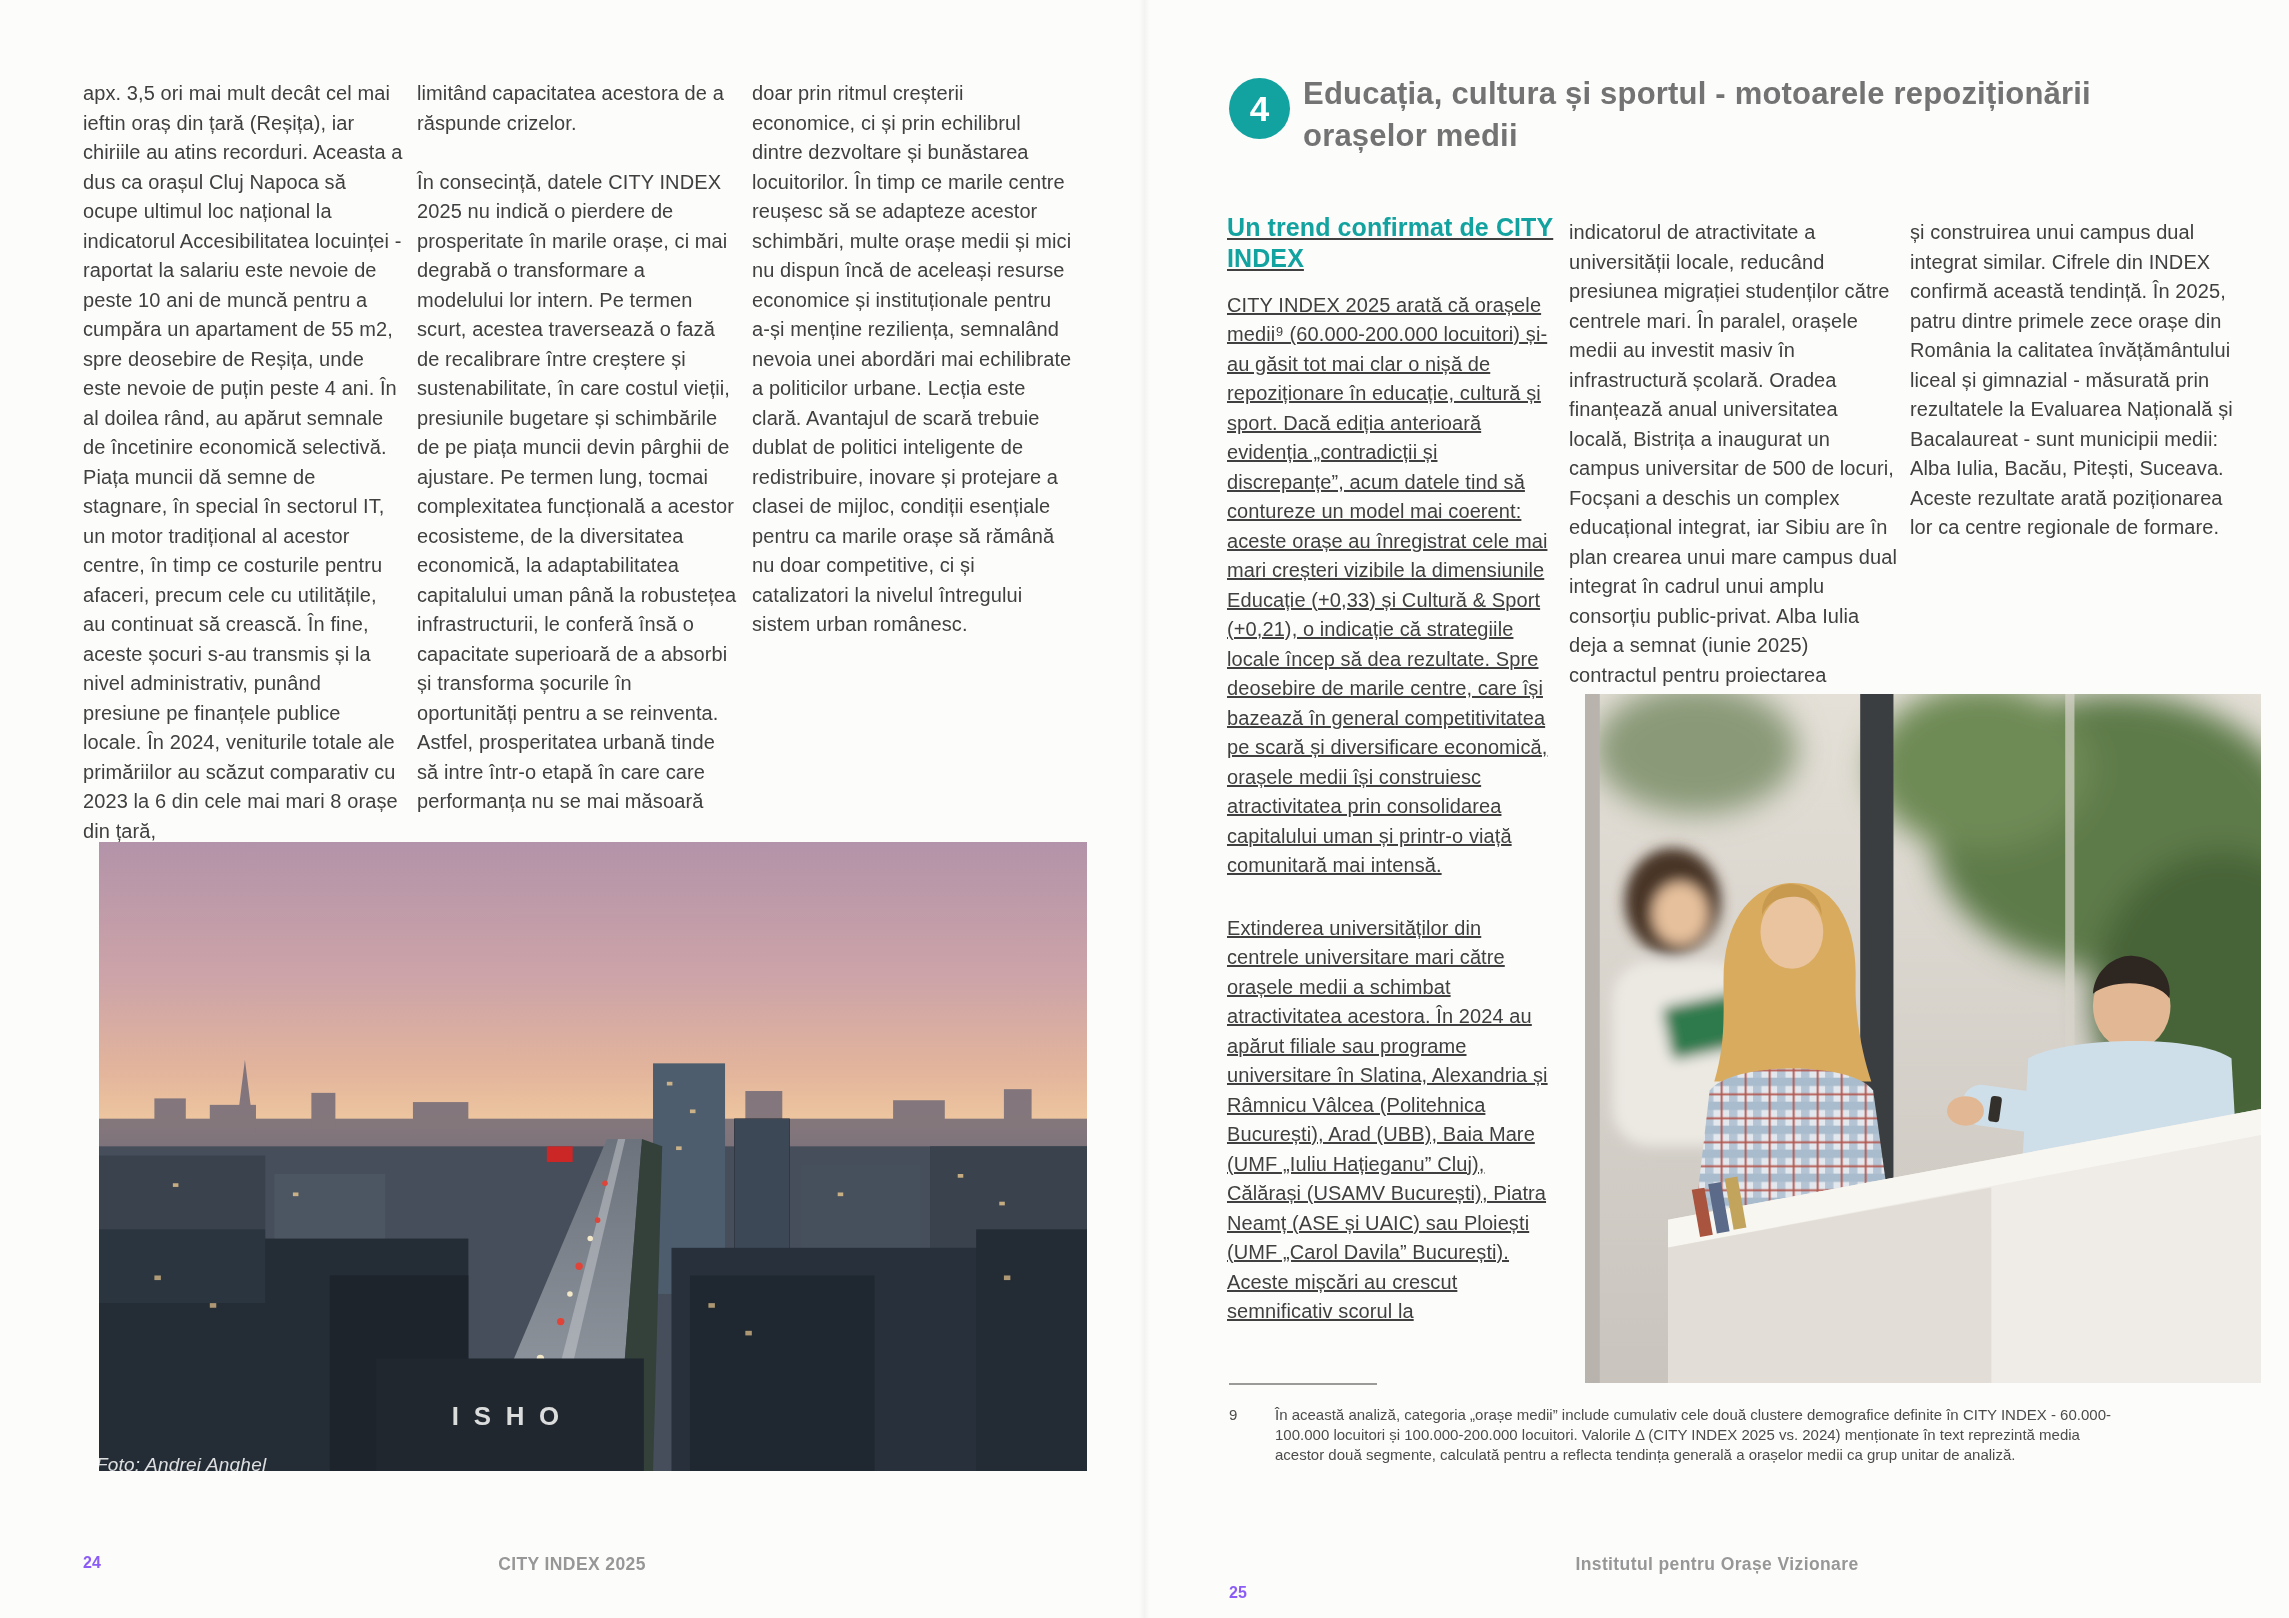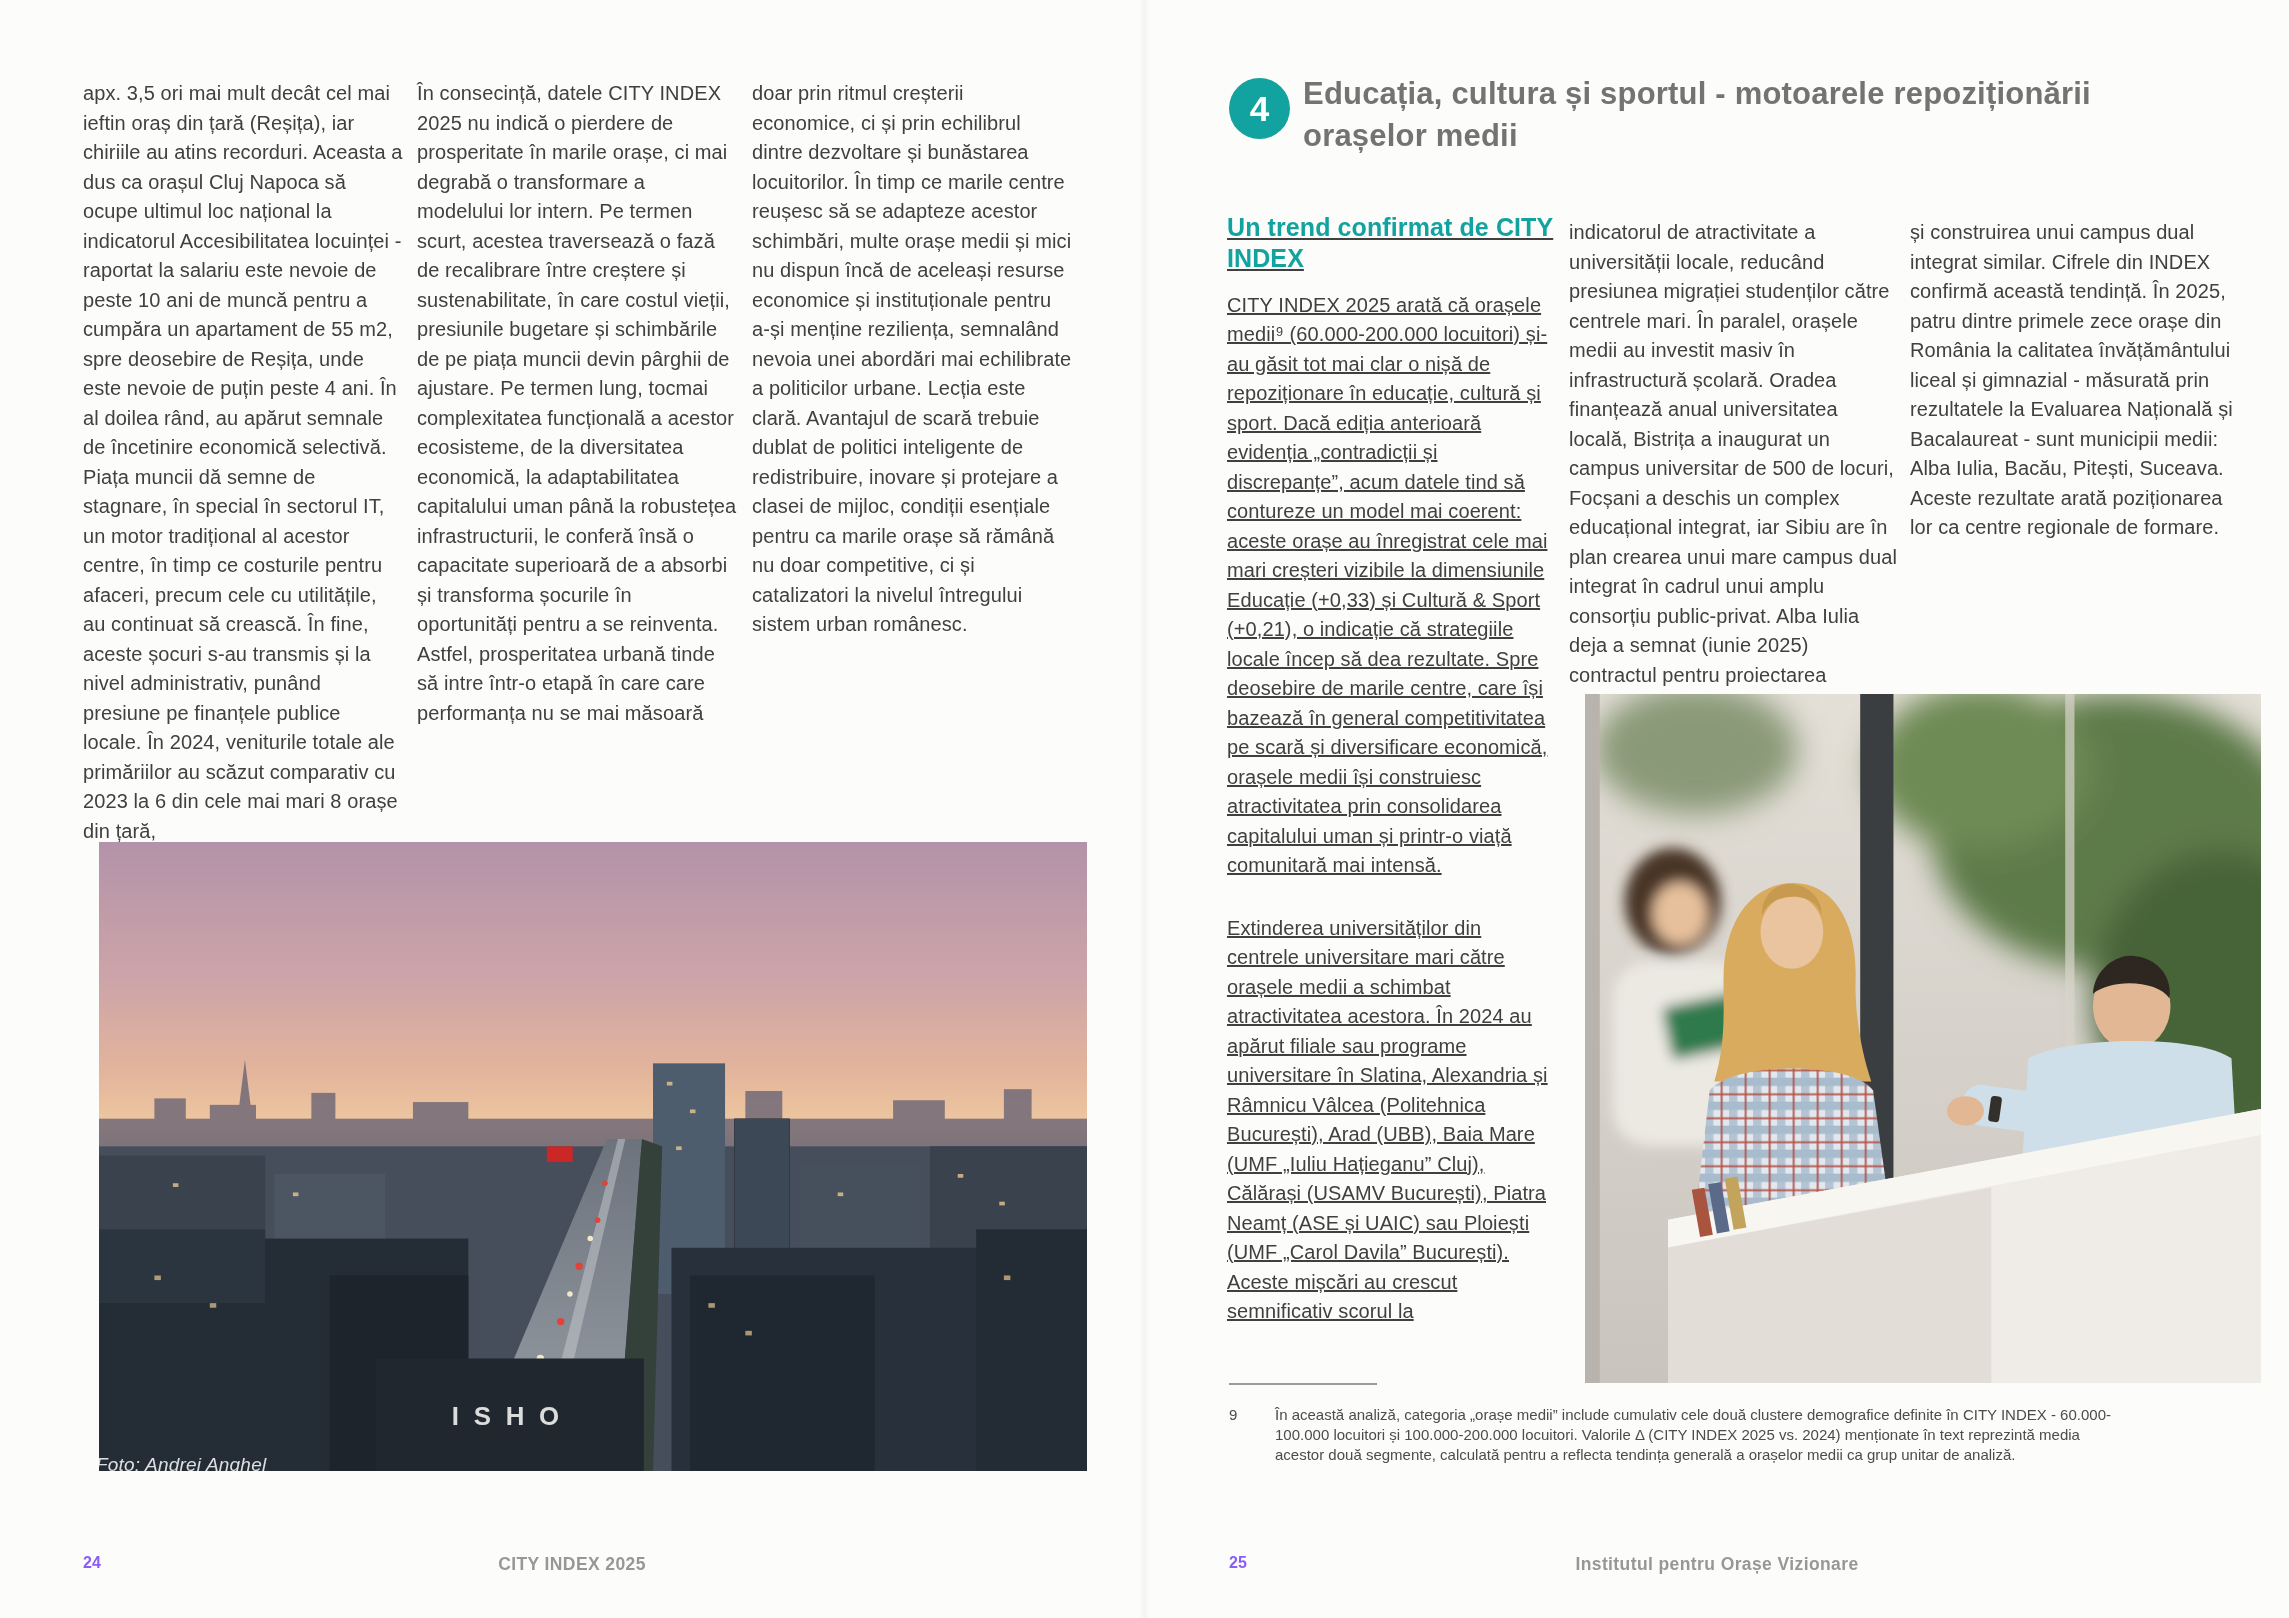--- a/index.html
+++ b/index.html
@@ -55,20 +55,21 @@
 <div class="spread">
   <div class="gutter"></div>
 
   <section>
 
     <div class="col" style="left:83px;top:79px;">
       <p>apx. 3,5 ori mai mult decât cel mai ieftin oraș din țară (Reșița), iar chiriile au atins recorduri. Aceasta a dus ca orașul Cluj Napoca să ocupe ultimul loc național la indicatorul Accesibilitatea locuinței - raportat la salariu este nevoie de peste 10 ani de muncă pentru a cumpăra un apartament de 55 m2, spre deosebire de Reșița, unde este nevoie de puțin peste 4 ani. În al doilea rând, au apărut semnale de încetinire economică selectivă. Piața muncii dă semne de stagnare, în special în sectorul IT, un motor tradițional al acestor centre, în timp ce costurile pentru afaceri, precum cele cu utilitățile, au continuat să crească. În fine, aceste șocuri s-au transmis și la nivel administrativ, punând presiune pe finanțele publice locale. În 2024, veniturile totale ale primăriilor au scăzut comparativ cu 2023 la 6 din cele mai mari 8 orașe din țară,</p>
     </div>
 
     <div class="col" style="left:417px;top:79px;">
+      <p>limitând capacitatea acestora de a răspunde crizelor.</p>
       <p>În consecință, datele CITY INDEX 2025 nu indică o pierdere de prosperitate în marile orașe, ci mai degrabă o transformare a modelului lor intern. Pe termen scurt, acestea traversează o fază de recalibrare între creștere și sustenabilitate, în care costul vieții, presiunile bugetare și schimbările de pe piața muncii devin pârghii de ajustare. Pe termen lung, tocmai complexitatea funcțională a acestor ecosisteme, de la diversitatea economică, la adaptabilitatea capitalului uman până la robustețea infrastructurii, le conferă însă o capacitate superioară de a absorbi și transforma șocurile în oportunități pentru a se reinventa. Astfel, prosperitatea urbană tinde să intre într-o etapă în care care performanța nu se mai măsoară</p>
     </div>
 
     <div class="col" style="left:752px;top:79px;">
       <p>doar prin ritmul creșterii economice, ci și prin echilibrul dintre dezvoltare și bunăstarea locuitorilor. În timp ce marile centre reușesc să se adapteze acestor schimbări, multe orașe medii și mici nu dispun încă de aceleași resurse economice și instituționale pentru a-și menține reziliența, semnalând nevoia unei abordări mai echilibrate a politicilor urbane. Lecția este clară. Avantajul de scară trebuie dublat de politici inteligente de redistribuire, inovare și protejare a clasei de mijloc, condiții esențiale pentru ca marile orașe să rămână nu doar competitive, ci și catalizatori la nivelul întregului sistem urban românesc.</p>
     </div>
 
     <figure class="photo-city">
       <svg viewBox="0 0 1070 682" preserveAspectRatio="none">
         <defs>
@@ -258,17 +259,17 @@
         </g>
       </svg>
     </figure>
 
     <div class="footnote-rule"></div>
     <div class="footnote">
       <span class="fn-num">9</span>
       <span class="fn-text">În această analiză, categoria „orașe medii” include cumulativ cele două clustere demografice definite în CITY INDEX - 60.000-100.000 locuitori și 100.000-200.000 locuitori. Valorile Δ (CITY INDEX 2025 vs. 2024) menționate în text reprezintă media acestor două segmente, calculată pentru a reflecta tendința generală a orașelor medii ca grup unitar de analiză.</span>
     </div>
 
-    <span class="footer-num" style="left:1229px;">25</span>
+    <span class="footer-num" style="left:1229px;margin-top:30px;">25</span>
     <span class="footer-label" style="left:1145px;">Institutul pentru Orașe Vizionare</span>
   </section>
 </div>
 
 
 </body></html>

